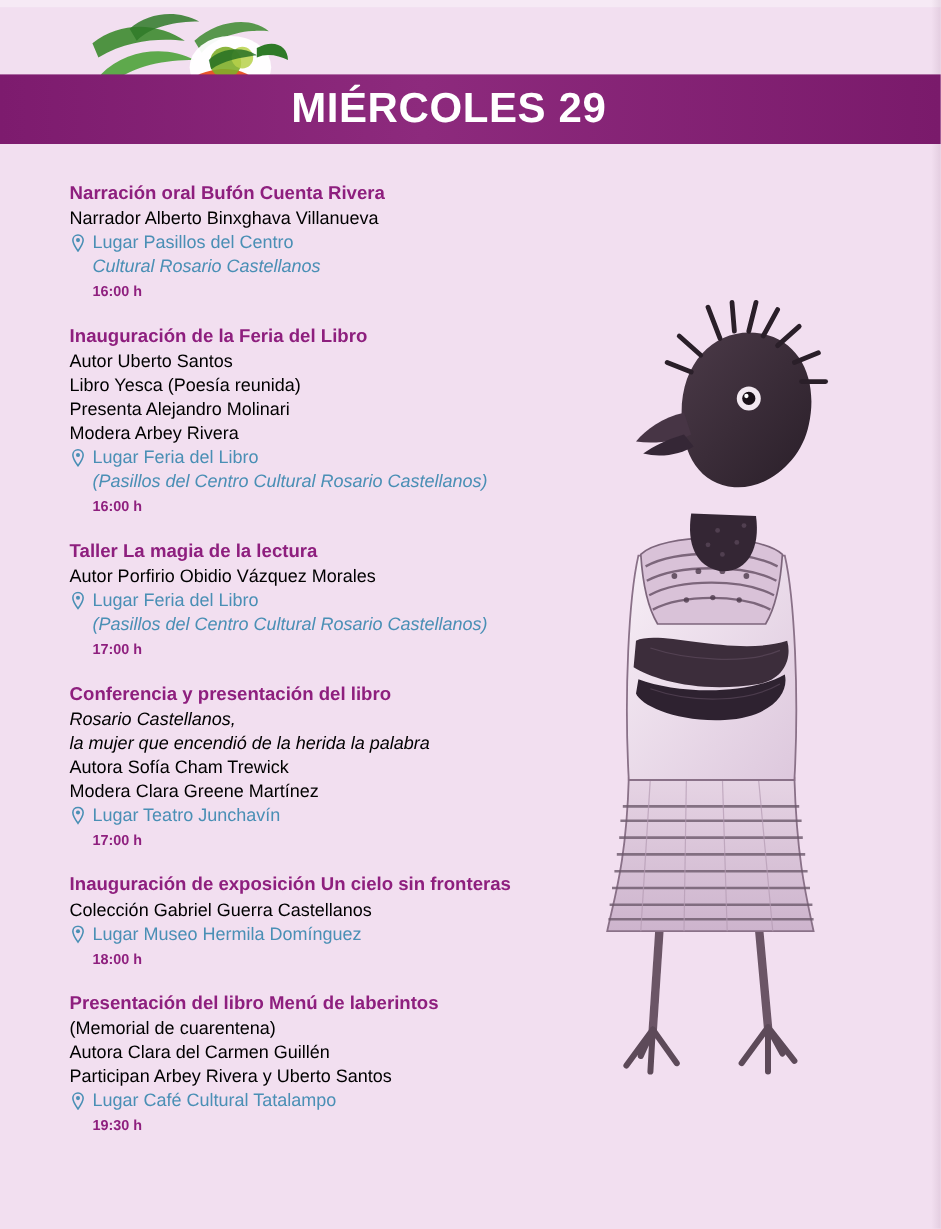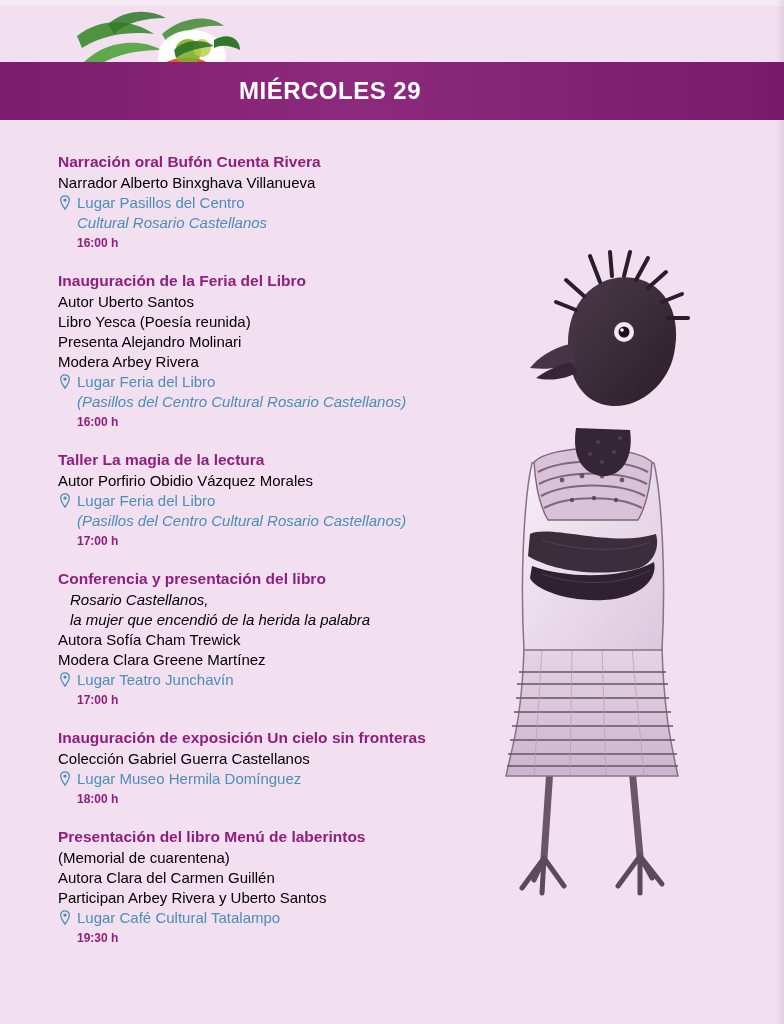--- a/index.html
+++ b/index.html
@@ -26,23 +26,24 @@
   }
   .header-title {
     position: absolute;
     left: 0;
     top: 0;
     width: 660px;
     height: 58px;
     line-height: 58px;
     text-align: center;
     color: #ffffff;
-    font-size: 24px;
+    font-size: 35px;
     font-weight: bold;
     letter-spacing: 0.5px;
+    padding-left: 44px;
   }
 
   
   .logo-cluster {
     position: absolute;
     left: 62px;
     top: 4px;
     width: 190px;
     height: 130px;
     pointer-events: none;
@@ -65,21 +66,20 @@
     line-height: 20px;
     margin-bottom: 1px;
   }
   .ev-line {
     color: #000000;
     font-size: 15px;
     line-height: 20px;
   }
   .ev-line.italic {
     font-style: italic;
-    margin-left: 12px;
   }
   .ev-place {
     color: #4a8fb5;
     font-size: 15px;
     line-height: 20px;
     position: relative;
     padding-left: 19px;
   }
   .ev-place .pin {
     position: absolute;

